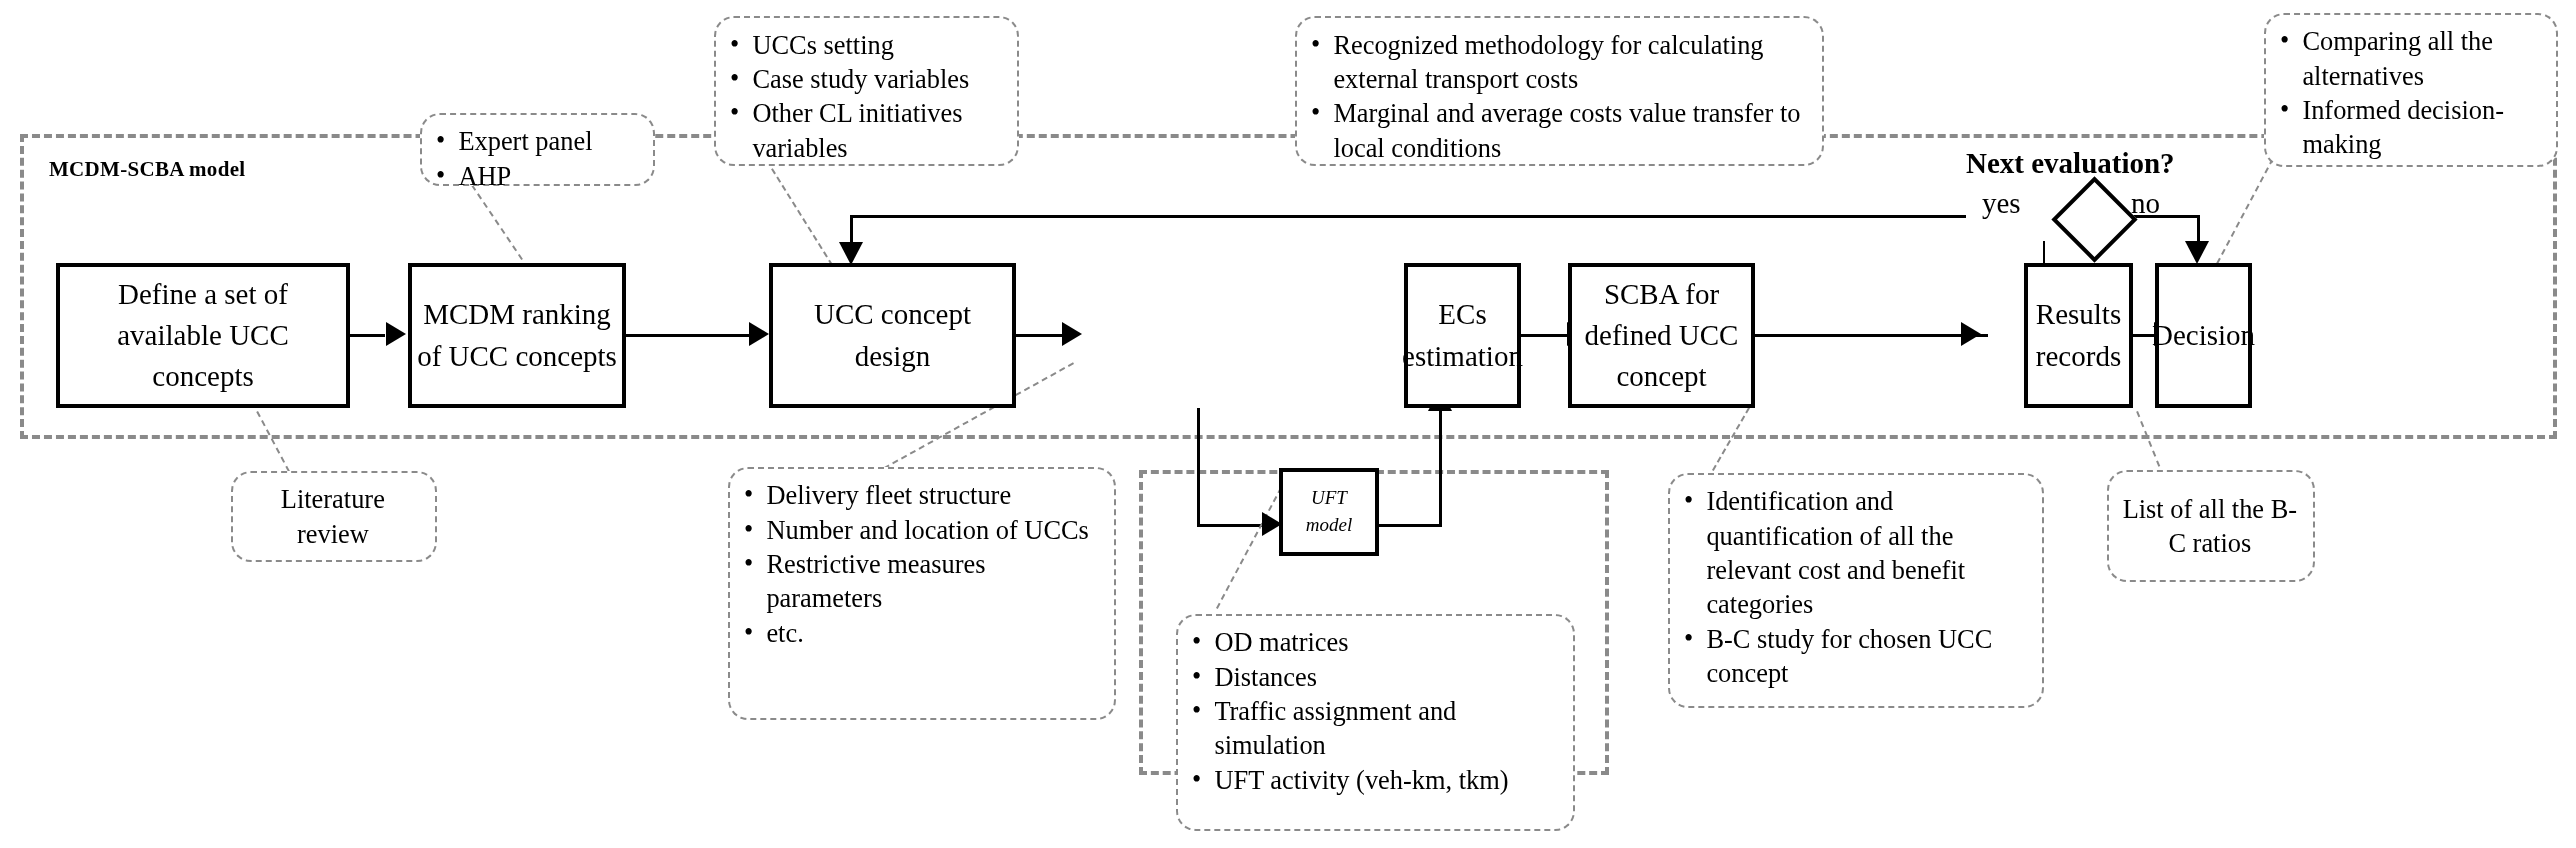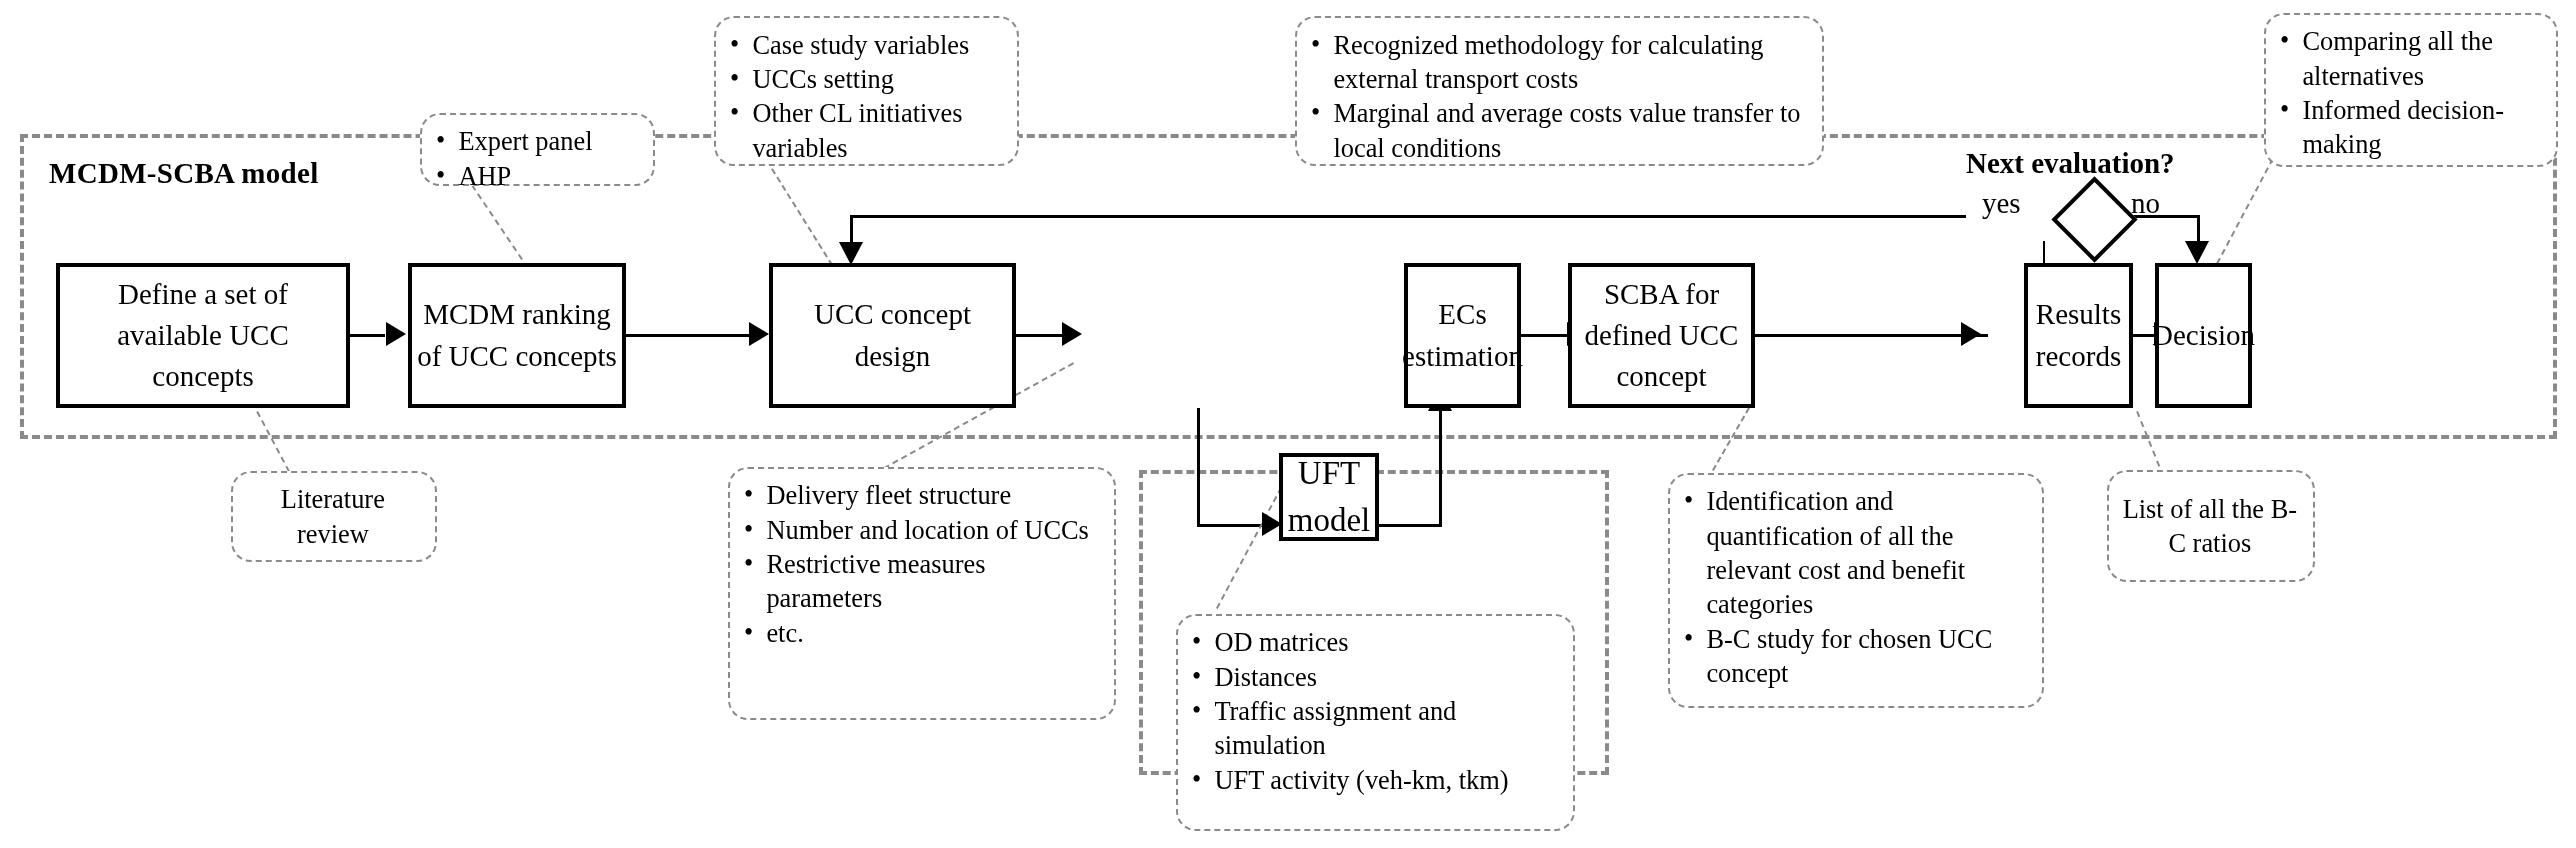--- a/index.html
+++ b/index.html
@@ -3,21 +3,21 @@
 <meta charset="utf-8">
 <style>
   html,body{margin:0;padding:0;background:#ffffff;}
   body{font-family:"Liberation Serif","DejaVu Serif",serif;color:#000;}
   #stage{position:relative;width:2576px;height:849px;background:#fff;overflow:hidden;}
 
   
   .region{position:absolute;box-sizing:border-box;}
   .region.main{border:4.1px dashed #8a8a8a;}
   .region.sub{border:4.1px dashed #8a8a8a;border-top:none;}
-  .region-title{position:absolute;font-weight:bold;font-size:29px;letter-spacing:0.3px;white-space:nowrap;}
+  .region-title{position:absolute;font-weight:bold;font-size:21px;letter-spacing:0.3px;white-space:nowrap;}
 
   
   .pbox{position:absolute;box-sizing:border-box;border:4.1px solid #000;background:#fff;
         display:flex;align-items:center;justify-content:center;text-align:center;
         font-size:29px;line-height:1.42;padding:2.3px 4.7px;z-index:6;}
 
   
   .diamond{position:absolute;background:#fff;border:4.7px solid #000;transform:rotate(45deg);z-index:6;}
   .dlabel{position:absolute;font-size:29px;white-space:nowrap;z-index:7;background:transparent;}
 
@@ -110,21 +110,21 @@
   </div>
 
   <div class="pbox" style="left:1988px;top:263px;width:109px;height:145px;margin-left:36px;">
     <span>Results records</span>
   </div>
 
   <div class="pbox" style="left:2155px;top:263px;width:97px;height:145px;">
     <span>Decision</span>
   </div>
 
-  <div class="pbox" style="left:1279px;top:453px;width:100px;height:88px;font-size:33px;">
+  <div class="pbox" style="left:1279px;top:468px;width:100px;height:88px;font-size:19px;font-style:italic;">
     <span>UFT model</span>
   </div>
 
   <div class="diamond" style="left:2064px;top:189px;width:53px;height:53px;"></div>
   <div class="dlabel" style="left:1966px;top:147px;font-weight:bold;">Next evaluation?</div>
   <div class="dlabel" style="left:1982px;top:187px;">yes</div>
   <div class="dlabel" style="left:2131px;top:187px;">no</div>
 
   <div class="leader" style="left:467px;top:176px;width:100px;transform:rotate(56deg);"></div>
   <div class="leader" style="left:752px;top:135px;width:153px;transform:rotate(58deg);"></div>
@@ -138,22 +138,22 @@
 
   <div class="callout" style="left:420px;top:113px;width:235px;height:73px;">
     <ul>
       <li>Expert panel</li>
       <li>AHP</li>
     </ul>
   </div>
 
   <div class="callout" style="left:714px;top:16.4px;width:305px;height:150px;">
     <ul>
+      <li>UCCs setting</li>
       <li>Case study variables</li>
-      <li>UCCs setting</li>
       <li>Other CL initiatives variables</li>
     </ul>
   </div>
 
   <div class="callout" style="left:1295px;top:16.4px;width:529px;height:150px;">
     <ul>
       <li>Recognized methodology for calculating external transport costs</li>
       <li>Marginal and average costs value transfer to local conditions</li>
     </ul>
   </div>

